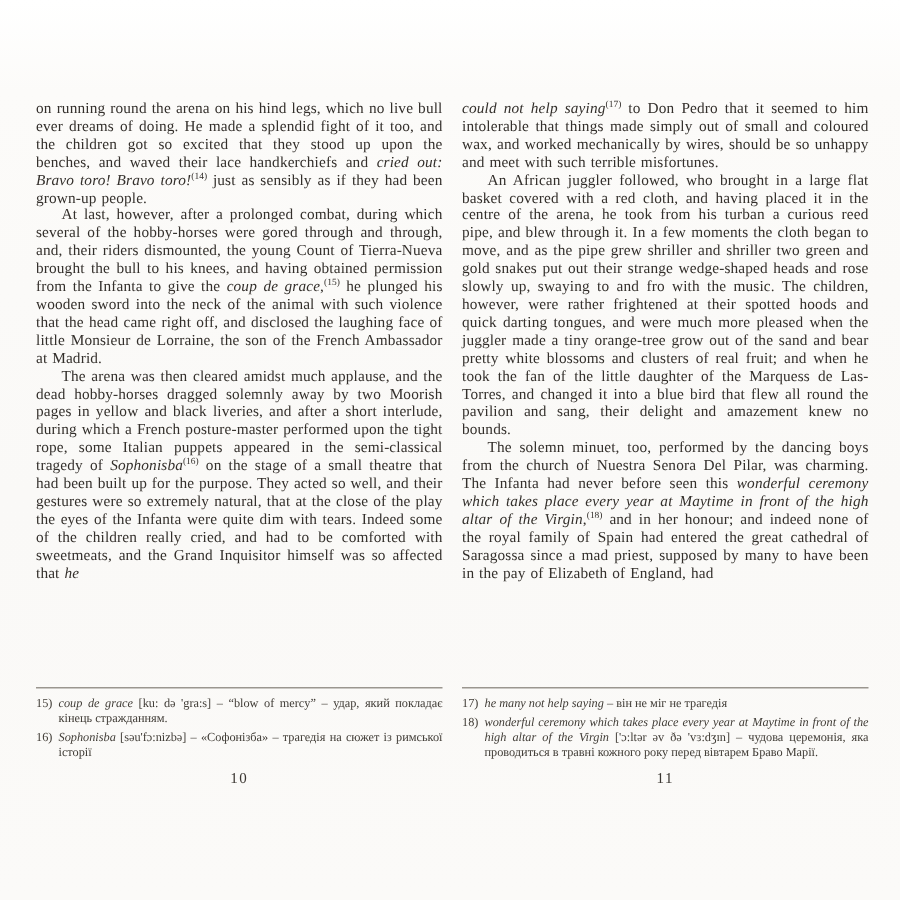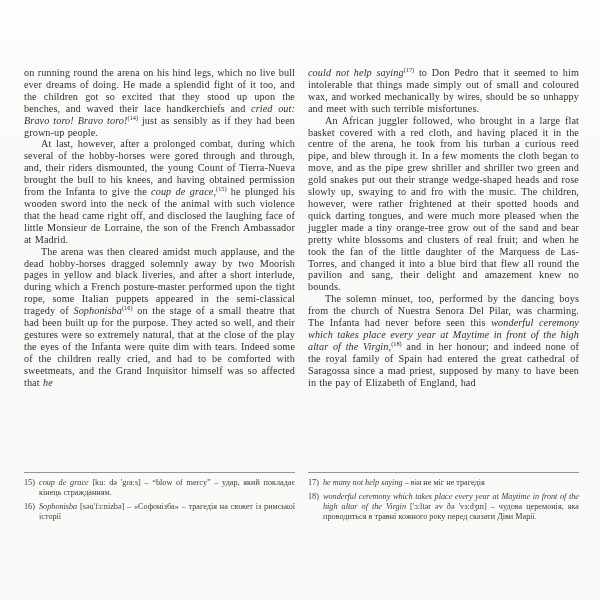--- a/index.html
+++ b/index.html
@@ -80,31 +80,33 @@
         <p class="para noindent"><span>on running round the arena on his hind legs, which no live bull ever dreams of doing. He made a splendid fight of it too, and the children got so excited that they stood up upon the benches, and waved their lace handkerchiefs and </span><i>cried out: Bravo toro! Bravo toro!</i><sup class="fnref">(14)</sup><span> just as sensibly as if they had been grown-up people.</span></p>
         <p class="para"><span>At last, however, after a prolonged combat, during which several of the hobby-horses were gored through and through, and, their riders dismounted, the young Count of Tierra-Nueva brought the bull to his knees, and having obtained permission from the Infanta to give the </span><i>coup de grace</i><span>,</span><sup class="fnref">(15)</sup><span> he plunged his wooden sword into the neck of the animal with such violence that the head came right off, and disclosed the laughing face of little Monsieur de Lorraine, the son of the French Ambassador at Madrid.</span></p>
         <p class="para"><span>The arena was then cleared amidst much applause, and the dead hobby-horses dragged solemnly away by two Moorish pages in yellow and black liveries, and after a short interlude, during which a French posture-master performed upon the tight rope, some Italian puppets appeared in the semi-classical tragedy of </span><i>Sophonisba</i><sup class="fnref">(16)</sup><span> on the stage of a small theatre that had been built up for the purpose. They acted so well, and their gestures were so extremely natural, that at the close of the play the eyes of the Infanta were quite dim with tears. Indeed some of the children really cried, and had to be comforted with sweetmeats, and the Grand Inquisitor himself was so affected that </span><i>he</i></p>
       </div>
     <div class="page-footer">
       <hr class="fn-sep">
       <div class="footnotes">
           <div class="footnote"><span class="fn-label">15)</span><span><i>coup de grace</i><span> [ku: də 'gra:s] – “blow of mercy” – удар, який покладає кінець стражданням.</span></span></div>
           <div class="footnote"><span class="fn-label">16)</span><span><i>Sophonisba</i><span> [səu'fɔ:nizbə] – «Софонізба» – трагедія на сюжет із римської історії</span></span></div>
         </div>
+      <div class="page-number">10</div>
     </div>
   </div>
 
   <div class="page">
     <div class="page-body">
         <p class="para noindent"><i>could not help saying</i><sup class="fnref">(17)</sup><span> to Don Pedro that it seemed to him intolerable that things made simply out of small and coloured wax, and worked mechanically by wires, should be so unhappy and meet with such terrible misfortunes.</span></p>
         <p class="para"><span>An African juggler followed, who brought in a large flat basket covered with a red cloth, and having placed it in the centre of the arena, he took from his turban a curious reed pipe, and blew through it. In a few moments the cloth began to move, and as the pipe grew shriller and shriller two green and gold snakes put out their strange wedge-shaped heads and rose slowly up, swaying to and fro with the music. The children, however, were rather frightened at their spotted hoods and quick darting tongues, and were much more pleased when the juggler made a tiny orange-tree grow out of the sand and bear pretty white blossoms and clusters of real fruit; and when he took the fan of the little daughter of the Marquess de Las-Torres, and changed it into a blue bird that flew all round the pavilion and sang, their delight and amazement knew no bounds.</span></p>
         <p class="para"><span>The solemn minuet, too, performed by the dancing boys from the church of Nuestra Senora Del Pilar, was charming. The Infanta had never before seen this </span><i>wonderful ceremony which takes place every year at Maytime in front of the high altar of the Virgin</i><span>,</span><sup class="fnref">(18)</sup><span> and in her honour; and indeed none of the royal family of Spain had entered the great cathedral of Saragossa since a mad priest, supposed by many to have been in the pay of Elizabeth of England, had</span></p>
       </div>
     <div class="page-footer">
       <hr class="fn-sep">
       <div class="footnotes">
           <div class="footnote"><span class="fn-label">17)</span><span><i>he many not help saying</i><span> – він не міг не трагедія</span></span></div>
-          <div class="footnote"><span class="fn-label">18)</span><span><i>wonderful ceremony which takes place every year at Maytime in front of the high altar of the Virgin</i><span> ['ɔ:ltər əv ðə 'vɜ:dʒɪn] – чудова церемонія, яка проводиться в травні кожного року перед сказати Діви Марії.</span></span></div>
+          <div class="footnote"><span class="fn-label">18)</span><span><i>wonderful ceremony which takes place every year at Maytime in front of the high altar of the Virgin</i><span> ['ɔ:ltər əv ðə 'vɜ:dʒɪn] – чудова церемонія, яка проводиться в травні кожного року перед вівтарем Браво Марії.</span></span></div>
         </div>
+      <div class="page-number">11</div>
     </div>
   </div>
 
 </div>
 
 </body></html>

